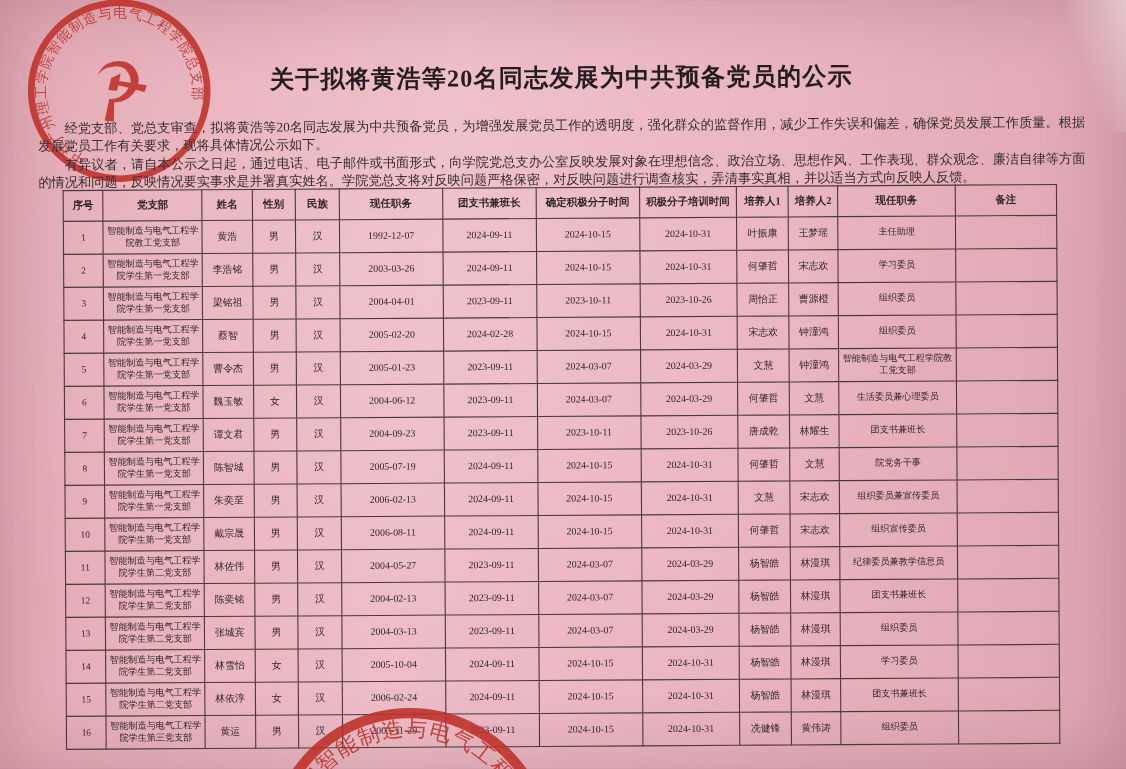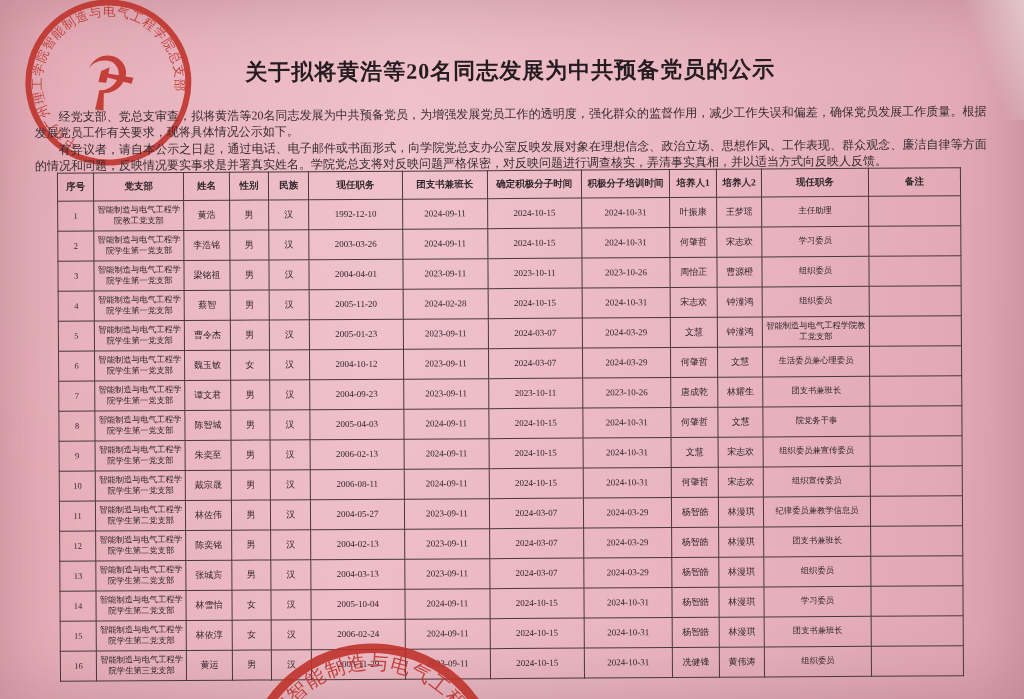--- a/index.html
+++ b/index.html
@@ -110,21 +110,21 @@
             <th>备注</th>
           </tr>
         </thead>
       <tbody>
           <tr>
             <td>1</td>
             <td>智能制造与电气工程学院教工党支部</td>
             <td>黄浩</td>
             <td>男</td>
             <td>汉</td>
-            <td>1992-12-10</td>
+            <td>1992-12-07</td>
             <td>2024-09-11</td>
             <td>2024-10-15</td>
             <td>2024-10-31</td>
             <td>叶振康</td>
             <td>王梦瑶</td>
             <td>主任助理</td>
             <td></td>
           </tr>
           <tr>
             <td>2</td>
@@ -155,21 +155,21 @@
             <td>曹源橙</td>
             <td>组织委员</td>
             <td></td>
           </tr>
           <tr>
             <td>4</td>
             <td>智能制造与电气工程学院学生第一党支部</td>
             <td>蔡智</td>
             <td>男</td>
             <td>汉</td>
-            <td>2005-11-20</td>
+            <td>2005-02-20</td>
             <td>2024-02-28</td>
             <td>2024-10-15</td>
             <td>2024-10-31</td>
             <td>宋志欢</td>
             <td>钟潼鸿</td>
             <td>组织委员</td>
             <td></td>
           </tr>
           <tr>
             <td>5</td>
@@ -185,21 +185,21 @@
             <td>钟潼鸿</td>
             <td>智能制造与电气工程学院教工党支部</td>
             <td></td>
           </tr>
           <tr>
             <td>6</td>
             <td>智能制造与电气工程学院学生第一党支部</td>
             <td>魏玉敏</td>
             <td>女</td>
             <td>汉</td>
-            <td>2004-10-12</td>
+            <td>2004-06-12</td>
             <td>2023-09-11</td>
             <td>2024-03-07</td>
             <td>2024-03-29</td>
             <td>何肇哲</td>
             <td>文慧</td>
             <td>生活委员兼心理委员</td>
             <td></td>
           </tr>
           <tr>
             <td>7</td>
@@ -215,21 +215,21 @@
             <td>林耀生</td>
             <td>团支书兼班长</td>
             <td></td>
           </tr>
           <tr>
             <td>8</td>
             <td>智能制造与电气工程学院学生第一党支部</td>
             <td>陈智城</td>
             <td>男</td>
             <td>汉</td>
-            <td>2005-04-03</td>
+            <td>2005-07-19</td>
             <td>2024-09-11</td>
             <td>2024-10-15</td>
             <td>2024-10-31</td>
             <td>何肇哲</td>
             <td>文慧</td>
             <td>院党务干事</td>
             <td></td>
           </tr>
           <tr>
             <td>9</td>

